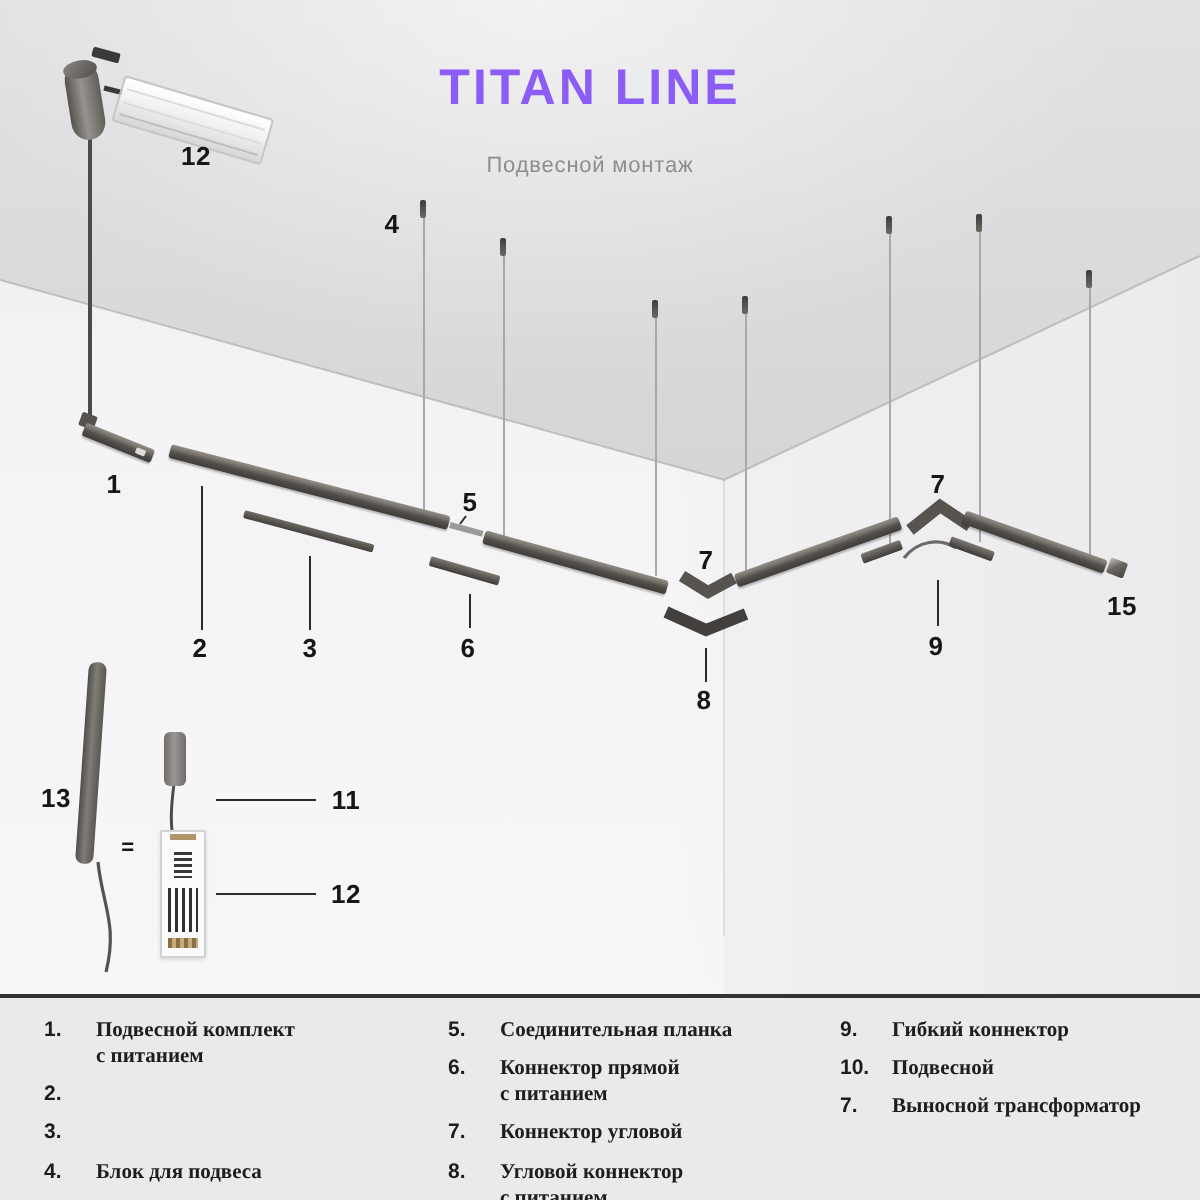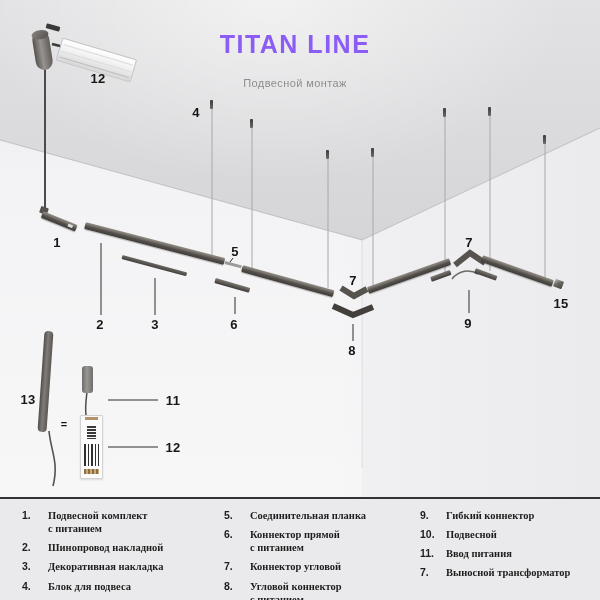--- a/index.html
+++ b/index.html
@@ -202,25 +202,23 @@
 
   <div class="legend">
     <div class="lcol c1">
       <div class="lrow">
           <span class="lnum">1.</span>
           <span class="llabel">Подвесной комплект
 с питанием</span>
         </div>
       <div class="lrow">
           <span class="lnum">2.</span>
-          <span class="llabel">Шинопровод накладной</span>
         </div>
       <div class="lrow">
           <span class="lnum">3.</span>
-          <span class="llabel">Декоративная накладка</span>
         </div>
       <div class="lrow">
           <span class="lnum">4.</span>
           <span class="llabel">Блок для подвеса</span>
         </div>
     </div>
     <div class="lcol c2">
       <div class="lrow">
           <span class="lnum">5.</span>
           <span class="llabel">Соединительная планка</span>
@@ -243,23 +241,19 @@
     <div class="lcol c3">
       <div class="lrow">
           <span class="lnum">9.</span>
           <span class="llabel">Гибкий коннектор</span>
         </div>
       <div class="lrow">
           <span class="lnum">10.</span>
           <span class="llabel">Подвесной</span>
         </div>
       <div class="lrow">
-          <span class="lnum">11.</span>
-          <span class="llabel">Ввод питания</span>
-        </div>
-      <div class="lrow">
           <span class="lnum">7.</span>
           <span class="llabel">Выносной трансформатор</span>
         </div>
     </div>
   </div>
 
 </div>
 
 </body></html>

